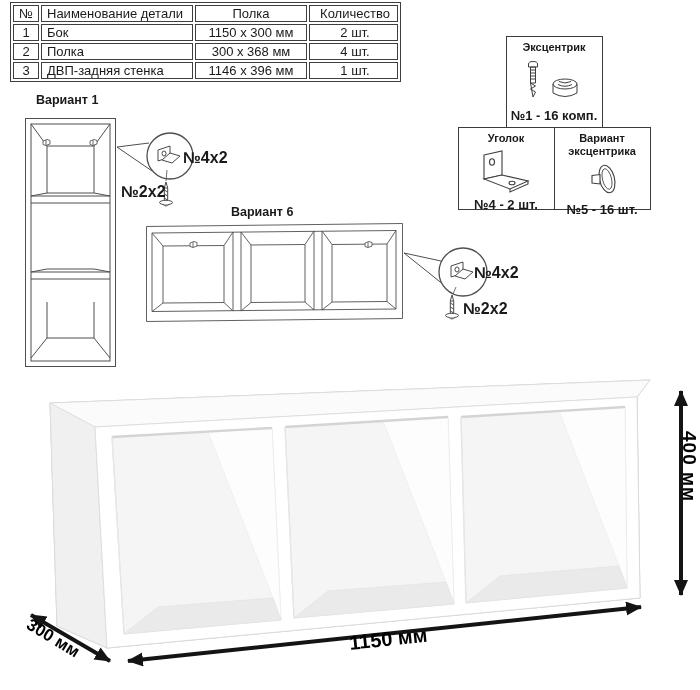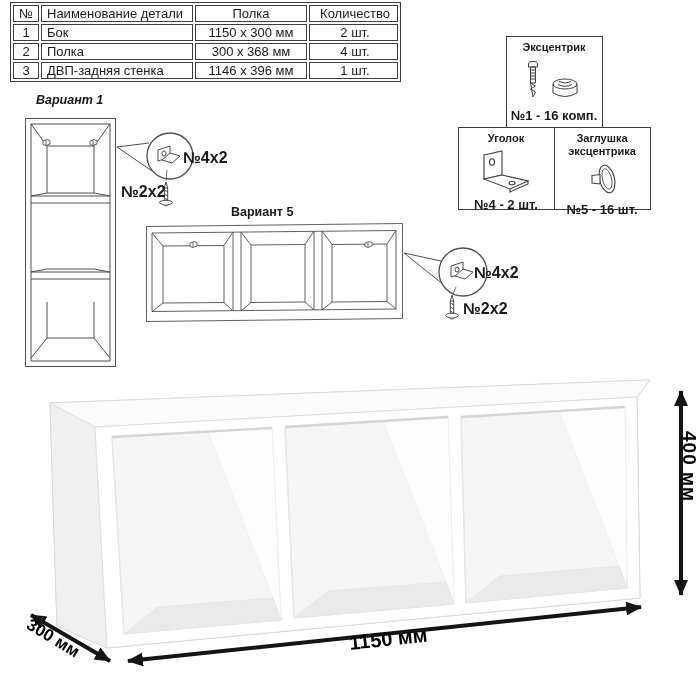--- a/index.html
+++ b/index.html
@@ -21,21 +21,21 @@
            display:flex;flex-direction:column;align-items:center;margin-left:-1px;}
   .hw-cell:first-child{margin-left:0;}
   .hw-row1 .hw-cell{height:92px;}
   .hw-row2 .hw-cell{height:83px;margin-top:-1px;}
   .hw-title,.hw-sub{font-weight:700;font-size:11px;line-height:1.2;text-align:center;}
   .hw-title{margin-top:4px;}
   .hw-icon{flex:1;display:flex;align-items:center;justify-content:center;}
   .hw-label{font-weight:700;font-size:13px;margin-bottom:4px;}
   
   .v-title{position:absolute;font-weight:700;font-size:12.5px;}
-  #v1-title{left:36px;top:93px;font-style:italic;}
+  #v1-title{left:36px;top:93px;}
   #v2-title{left:231px;top:205px;}
   .co{position:absolute;font-weight:700;font-size:16px;}
   #c1-bracket{left:183px;top:149px;}
   #c1-screw{left:121px;top:183px;}
   #c2-bracket{left:474px;top:264px;}
   #c2-screw{left:463px;top:300px;}
   .dim{position:absolute;font-weight:700;color:#000;}
   #dim-w{left:348px;top:632px;font-size:20px;transform:rotate(-6deg);transform-origin:0 0;}
   #dim-d{left:33px;top:615px;font-size:17px;transform:rotate(31deg);transform-origin:0 0;}
   #dim-h{left:678px;top:431px;font-size:19px;writing-mode:vertical-rl;letter-spacing:1px;}
@@ -203,38 +203,38 @@
             <path d="M14,10 L32,6 L32,30 L14,34 Z"></path>
             <ellipse cx="22" cy="17" rx="2.5" ry="3.2"></ellipse>
             <path d="M14,34 L32,30 L58,36 L40,44 Z"></path>
             <path d="M58,36 V39 L40,47 V44" fill="none"></path>
             <ellipse cx="42" cy="38" rx="3" ry="1.8"></ellipse>
           </svg>
         </div>
         <div class="hw-label">№4 - 2 шт.</div>
       </div>
       <div class="hw-cell">
-        <div class="hw-title">Заглушка</div>
+        <div class="hw-title">Вариант</div>
         <div class="hw-sub">эксцентрика</div>
         <div class="hw-icon">
           <svg width="56" height="44" viewBox="0 0 56 44" fill="#fff" stroke="#3f3f3f" stroke-width="1.1">
             <g transform="rotate(-14 33 21)">
               <ellipse cx="33" cy="21" rx="7.5" ry="14"></ellipse>
               <ellipse cx="33" cy="21" rx="4.5" ry="10.5" fill="none" stroke-width="0.8"></ellipse>
             </g>
             <path d="M18,17.5 L26,16.5 L26,26 L18,25 Z"></path>
           </svg>
         </div>
         <div class="hw-label">№5 - 16 шт.</div>
       </div>
     </div>
   </div>
 
   <div class="v-title" id="v1-title">Вариант 1</div>
-  <div class="v-title" id="v2-title">Вариант 5</div>
+  <div class="v-title" id="v2-title">Вариант 6</div>
   <div class="co" id="c1-bracket">№4х2</div>
   <div class="co" id="c1-screw">№2х2</div>
   <div class="co" id="c2-bracket">№4х2</div>
   <div class="co" id="c2-screw">№2х2</div>
   <div class="dim" id="dim-w">1150 мм</div>
   <div class="dim" id="dim-d">300 мм</div>
   <div class="dim" id="dim-h">400 мм</div>
 
 </div>
 

